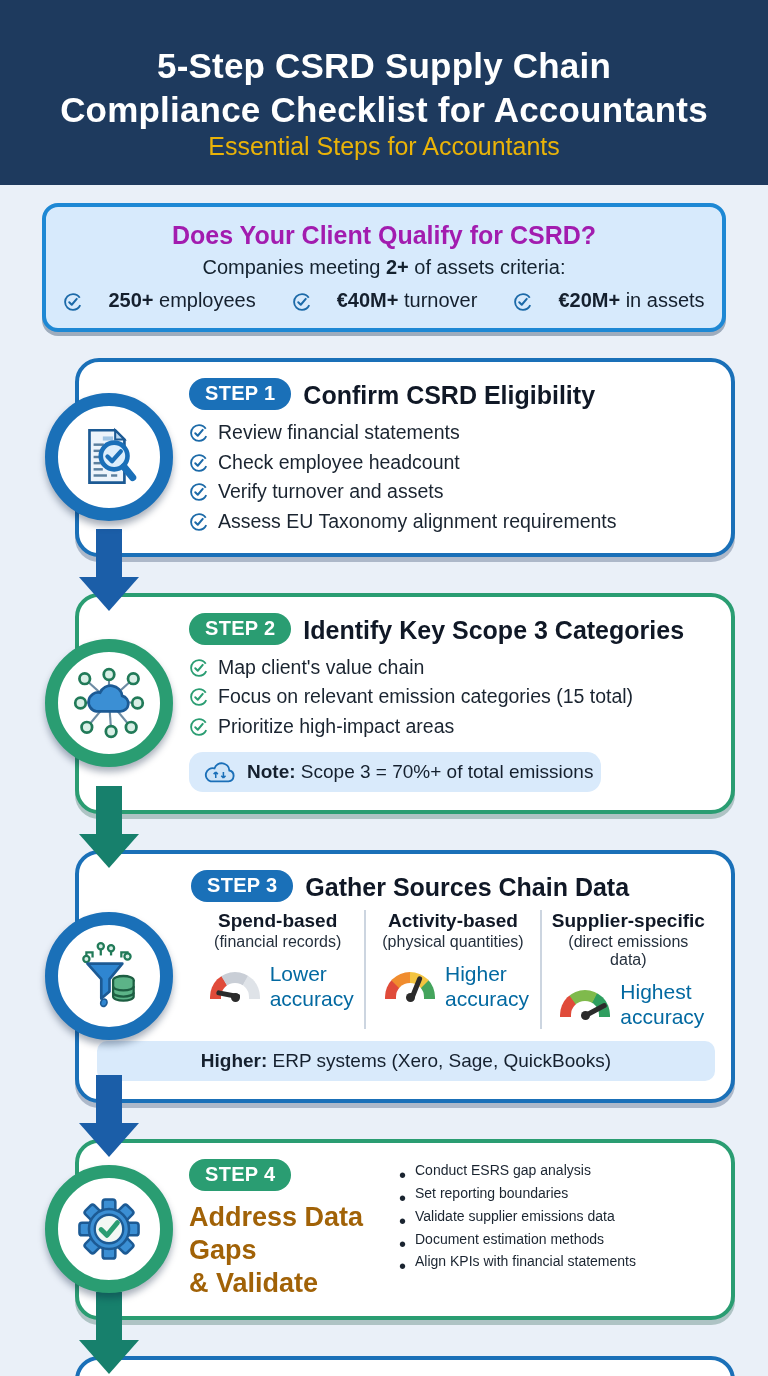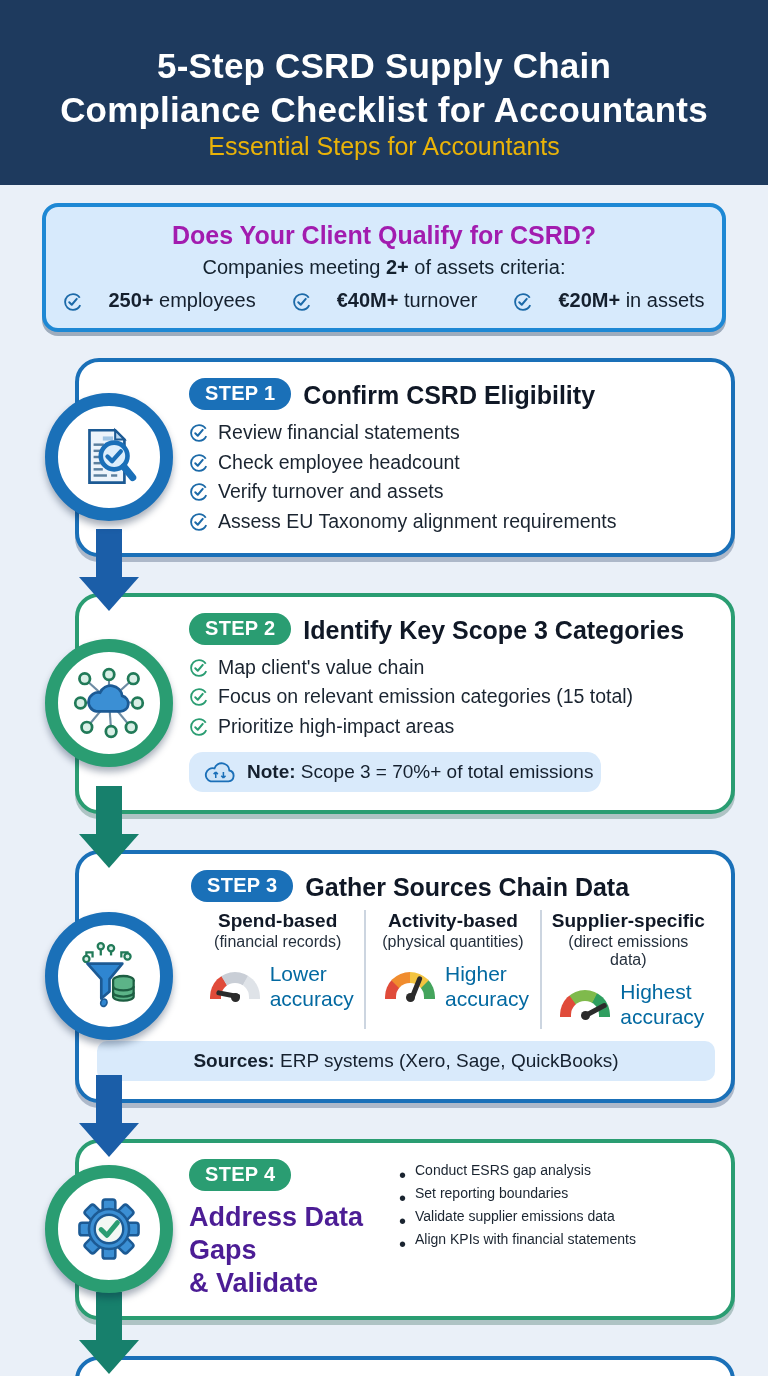--- a/index.html
+++ b/index.html
@@ -93,21 +93,21 @@
     position:absolute; bottom:0px; left:25px; width:24px; height:5px; border-radius:4px;
     background:#2b2b2b; transform-origin:2.5px 50%;
   }
   .gauge .pivot{ position:absolute; left:21px; bottom:-3px; width:9px; height:9px; border-radius:50%; background:#2b2b2b; }
   .arc1{ background:conic-gradient(from 270deg at 50% 100%, #e04b3a 0deg 58deg, #c9ced6 60deg 118deg, #dfe3e8 120deg 180deg, transparent 180deg 360deg); }
   .arc2{ background:conic-gradient(from 270deg at 50% 100%, #e04b3a 0deg 44deg, #f08c2e 46deg 89deg, #f3c440 91deg 134deg, #44a45c 136deg 180deg, transparent 180deg 360deg); }
   .arc3{ background:conic-gradient(from 270deg at 50% 100%, #e04b3a 0deg 53deg, #7fba4c 55deg 116deg, #2f9e5f 118deg 180deg, transparent 180deg 360deg); }
   
   .twocol{ display:flex; gap:14px; align-items:flex-start; }
   .leftcol{ width:192px; flex:0 0 192px; }
-  .bigtitle{ font-size:27px; font-weight:bold; line-height:1.22; color:#4c1d95; margin-top:10px;}
+  .bigtitle{ font-size:27px; font-weight:bold; line-height:1.22; color:#a16207; margin-top:10px;}
   .bigtitle span{ display:block; }
   .bullets{ list-style:none; flex:1; margin-top:2px; }
   .bullets li{ font-size:14px; line-height:1.42; color:#1a2430; padding-left:20px; position:relative; margin-bottom:3px;}
   .bullets li::before{ content:"•"; position:absolute; left:4px; font-size:20px; }
   .gap18{height:18px;} 
 </style>
 </head>
 <body>
 
 <div class="header">
@@ -336,21 +336,21 @@
             <div class="arc arc3"></div>
               <div class="hole"></div>
             <div class="needle" style="transform:rotate(-28deg)"></div>
               <div class="pivot"></div>
           </div>
           <div class="m-acc">Highest accuracy</div>
         </div>
       </div>
     </div>
     <div class="srcbar">
-      <span class="b">Sources:</span><span> ERP systems (Xero, Sage, QuickBooks)</span>
+      <span class="b">Higher:</span><span> ERP systems (Xero, Sage, QuickBooks)</span>
     </div>
   </div>
 </div>
 
 <div class="connector" style="--c:#1b5ea8"></div>
 
 <div class="step">
   <div class="circle green">
     <svg width="76" height="76" viewBox="0 0 72 72">
       <g fill="#3b8fd4" stroke="#1c5a94" stroke-width="2.4">
@@ -375,20 +375,21 @@
         <div class="bigtitle">
           <span>Address Data</span>
           <span>Gaps</span>
           <span>&amp; Validate</span>
         </div>
       </div>
       <ul class="bullets">
         <li>Conduct ESRS gap analysis</li>
         <li>Set reporting boundaries</li>
         <li>Validate supplier emissions data</li>
+        <li>Document estimation methods</li>
         <li>Align KPIs with financial statements</li>
       </ul>
     </div>
   </div>
 </div>
 
 <div class="connector" style="--c:#17806c"></div>
 
 <div class="step">
 

